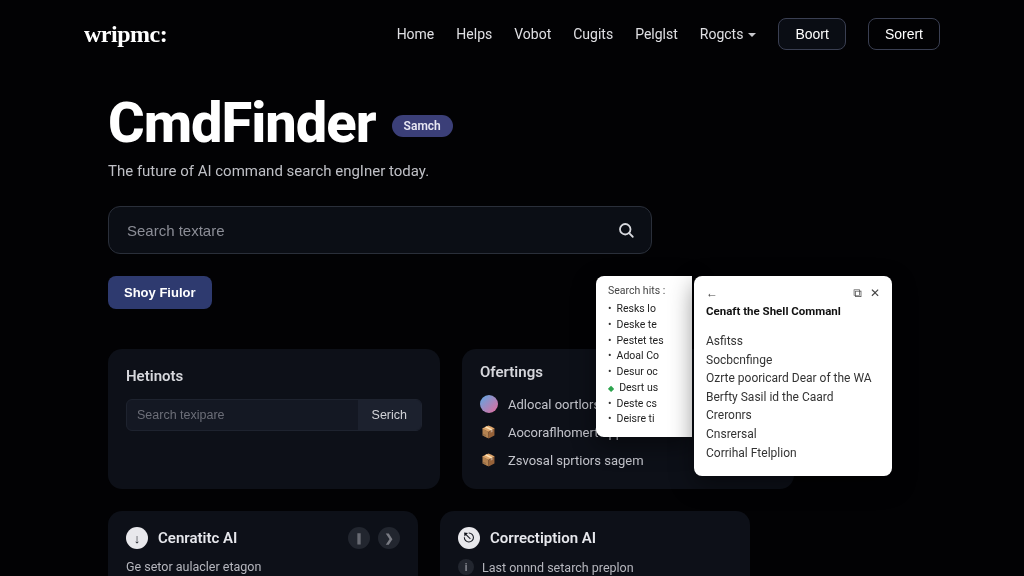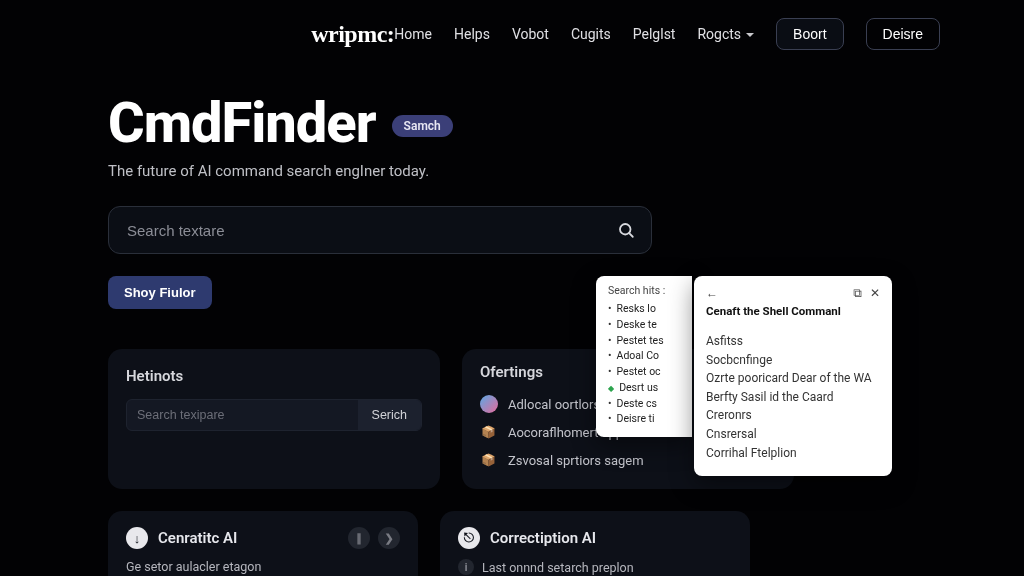--- a/index.html
+++ b/index.html
@@ -5,21 +5,21 @@
   * { margin: 0; padding: 0; box-sizing: border-box; }
   html, body {
     width: 1024px; height: 576px;
     background: #020204;
     color: #e8e8ec;
     font-family: -apple-system, BlinkMacSystemFont, "Segoe UI", Roboto, Helvetica, Arial, sans-serif;
     overflow: hidden;
   }
   
   .header {
-    display: flex; align-items: center; justify-content: flex-end;
+    display: flex; align-items: center; justify-content: space-between;
     padding: 18px 84px 10px 84px;
   }
   .logo {
     font-family: Georgia, "Times New Roman", serif;
     font-weight: 700; font-size: 24px; letter-spacing: -0.5px;
     color: #fff;
   }
   .nav { display: flex; align-items: center; gap: 22px; }
   .nav-link { font-size: 14px; color: #e0e0e4; cursor: pointer; }
   .nav-link.dd::after {
@@ -206,21 +206,21 @@
 <div class="header">
   <div class="logo">wripmc:</div>
   <div class="nav">
     <span class="nav-link">Home</span>
     <span class="nav-link">Helps</span>
     <span class="nav-link">Vobot</span>
     <span class="nav-link">Cugits</span>
     <span class="nav-link">Pelglst</span>
     <span class="nav-link dd">Rogcts</span>
     <button class="nav-btn primary">Boort</button>
-    <button class="nav-btn">Deisre</button>
+    <button class="nav-btn">Sorert</button>
   </div>
 </div>
 
 <div class="hero">
   <div class="title-row">
     <div class="title">CmdFinder</div>
     <div class="pill">Samch</div>
   </div>
   <div class="subtitle">The future of AI command search engIner today.</div>
 
@@ -286,21 +286,21 @@
   </div>
 </div>
 
 <div class="popup popup-hints">
   <div class="ht">Search hits :</div>
   <ul>
     <li>Resks lo</li>
     <li>Deske te</li>
     <li>Pestet tes</li>
     <li>Adoal Co</li>
-    <li>Pestet oc</li>
+    <li>Desur oc</li>
     <li class="green">Desrt us</li>
     <li>Deste cs</li>
     <li>Deisre ti</li>
   </ul>
 </div>
 
 <div class="popup popup-shell">
   <div class="toolbar">
     <div class="tb-left">
       <span class="tb-icon">←</span>

